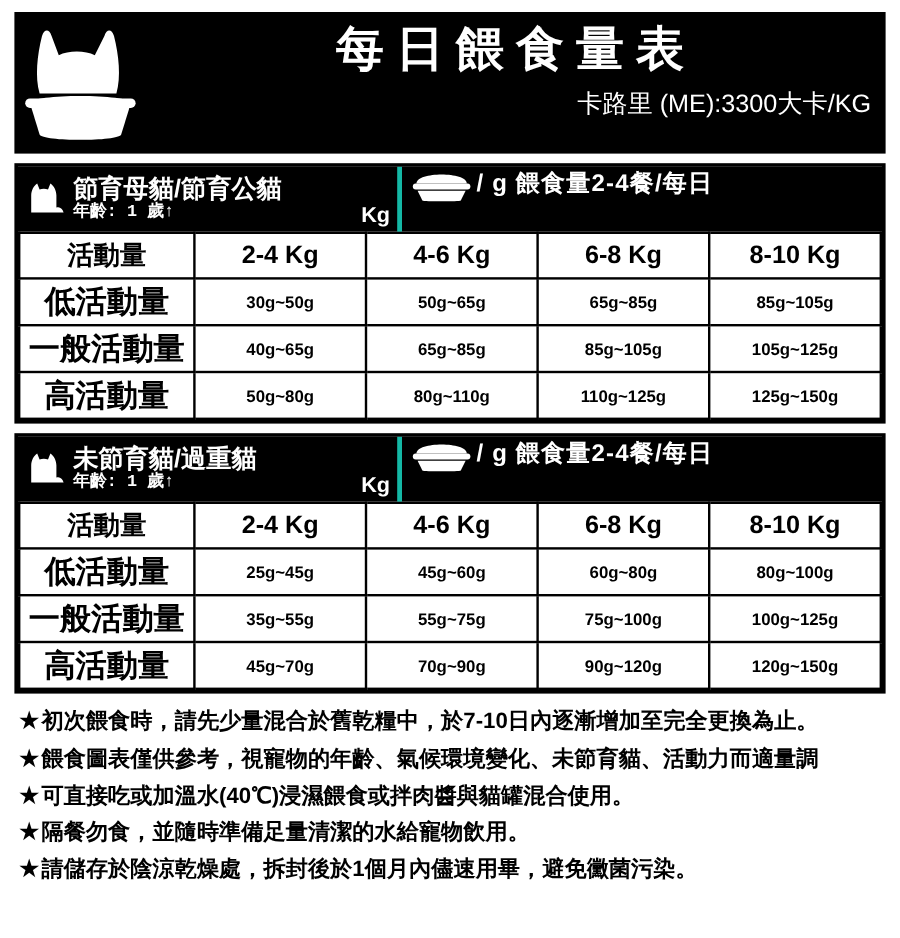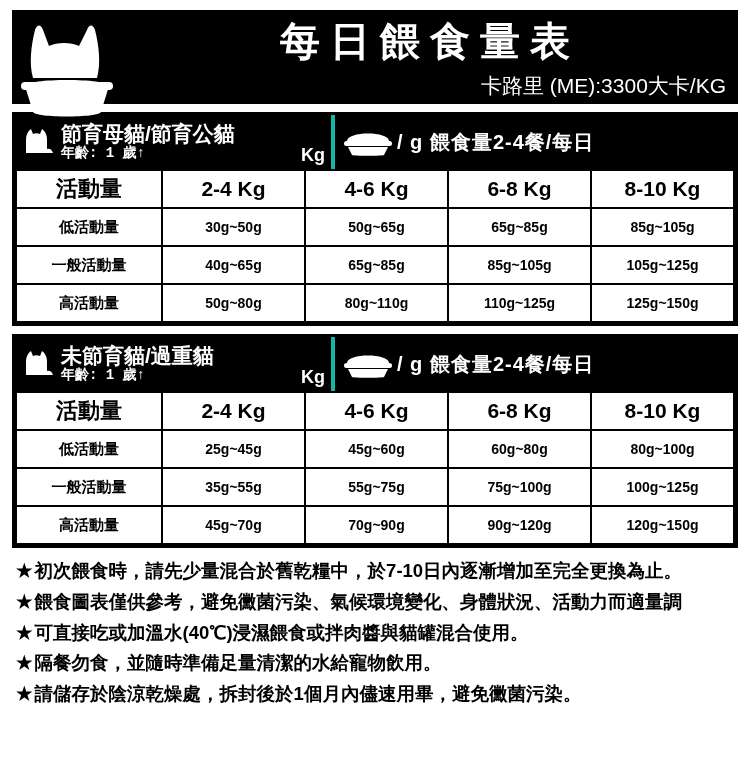--- a/index.html
+++ b/index.html
@@ -20,21 +20,21 @@
     height: 782px;
     box-sizing: border-box;
     padding: 10px 12px 8px 12px;
   }
 
   
   .header {
     position: relative;
     background: #000000;
     color: #ffffff;
-    height: 94px;
+    height: 118px;
     padding: 0;
     box-sizing: border-box;
     display: flex;
     align-items: stretch;
   }
   .header-icon {
     width: 110px;
     display: flex;
     align-items: flex-start;
     justify-content: center;
@@ -116,21 +116,21 @@
   }
   .sh-kg {
     font-size: 18px;
     font-weight: bold;
     align-self: flex-end;
     padding: 0 6px 3px 2px;
   }
   .sh-right {
     flex: 1;
     display: flex;
-    align-items: center;
+    align-items: flex-start;
     padding-left: 6px;
     box-sizing: border-box;
   }
   .sh-bowl {
     width: 54px;
     display: flex;
     align-items: center;
     justify-content: center;
   }
   .sh-right-text {
@@ -158,21 +158,21 @@
   table.feed tr td:first-child {
     width: 144px;
   }
   table.feed .hdr td {
     font-size: 21px;
   }
   table.feed .hdr td:first-child {
     font-size: 22px;
   }
   table.feed .rowlabel {
-    font-size: 15px;
+    font-size: 26px;
   }
 
   
   .notes {
     margin-top: 10px;
     padding: 0 4px;
   }
   .note {
     display: flex;
     align-items: flex-start;
@@ -330,21 +330,21 @@
       </table>
   </div>
 
   <div class="notes">
     <div class="note">
       <span class="star">★</span>
       <span class="txt">初次餵食時，請先少量混合於舊乾糧中，於7-10日內逐漸增加至完全更換為止。</span>
     </div>
     <div class="note">
       <span class="star">★</span>
-      <span class="txt">餵食圖表僅供參考，避免黴菌污染、氣候環境變化、身體狀況、活動力而適量調</span>
+      <span class="txt">餵食圖表僅供參考，視寵物的年齡、氣候環境變化、未節育貓、活動力而適量調</span>
     </div>
     <div class="note">
       <span class="star">★</span>
       <span class="txt">可直接吃或加溫水(40℃)浸濕餵食或拌肉醬與貓罐混合使用。</span>
     </div>
     <div class="note">
       <span class="star">★</span>
       <span class="txt">隔餐勿食，並隨時準備足量清潔的水給寵物飲用。</span>
     </div>
     <div class="note">

